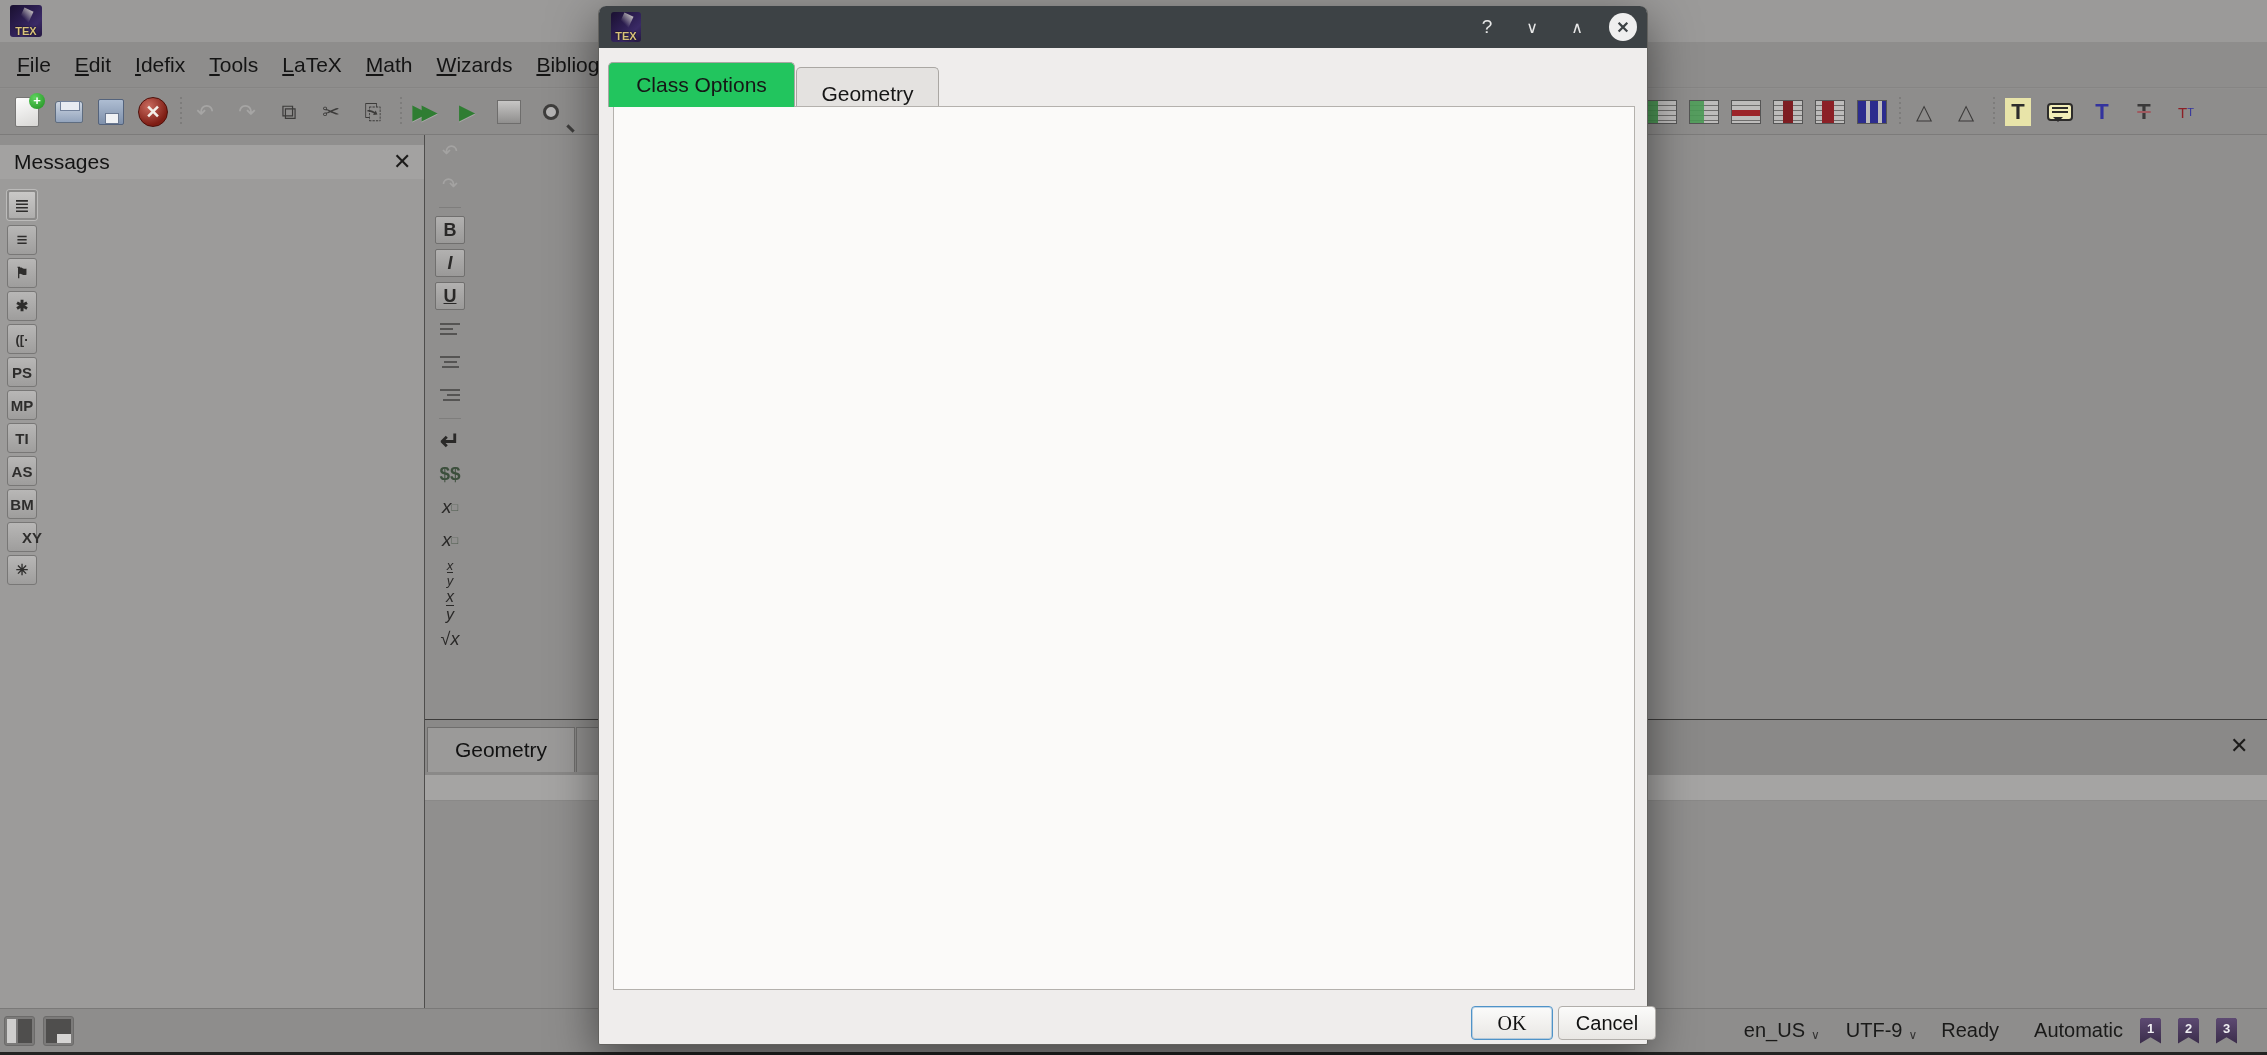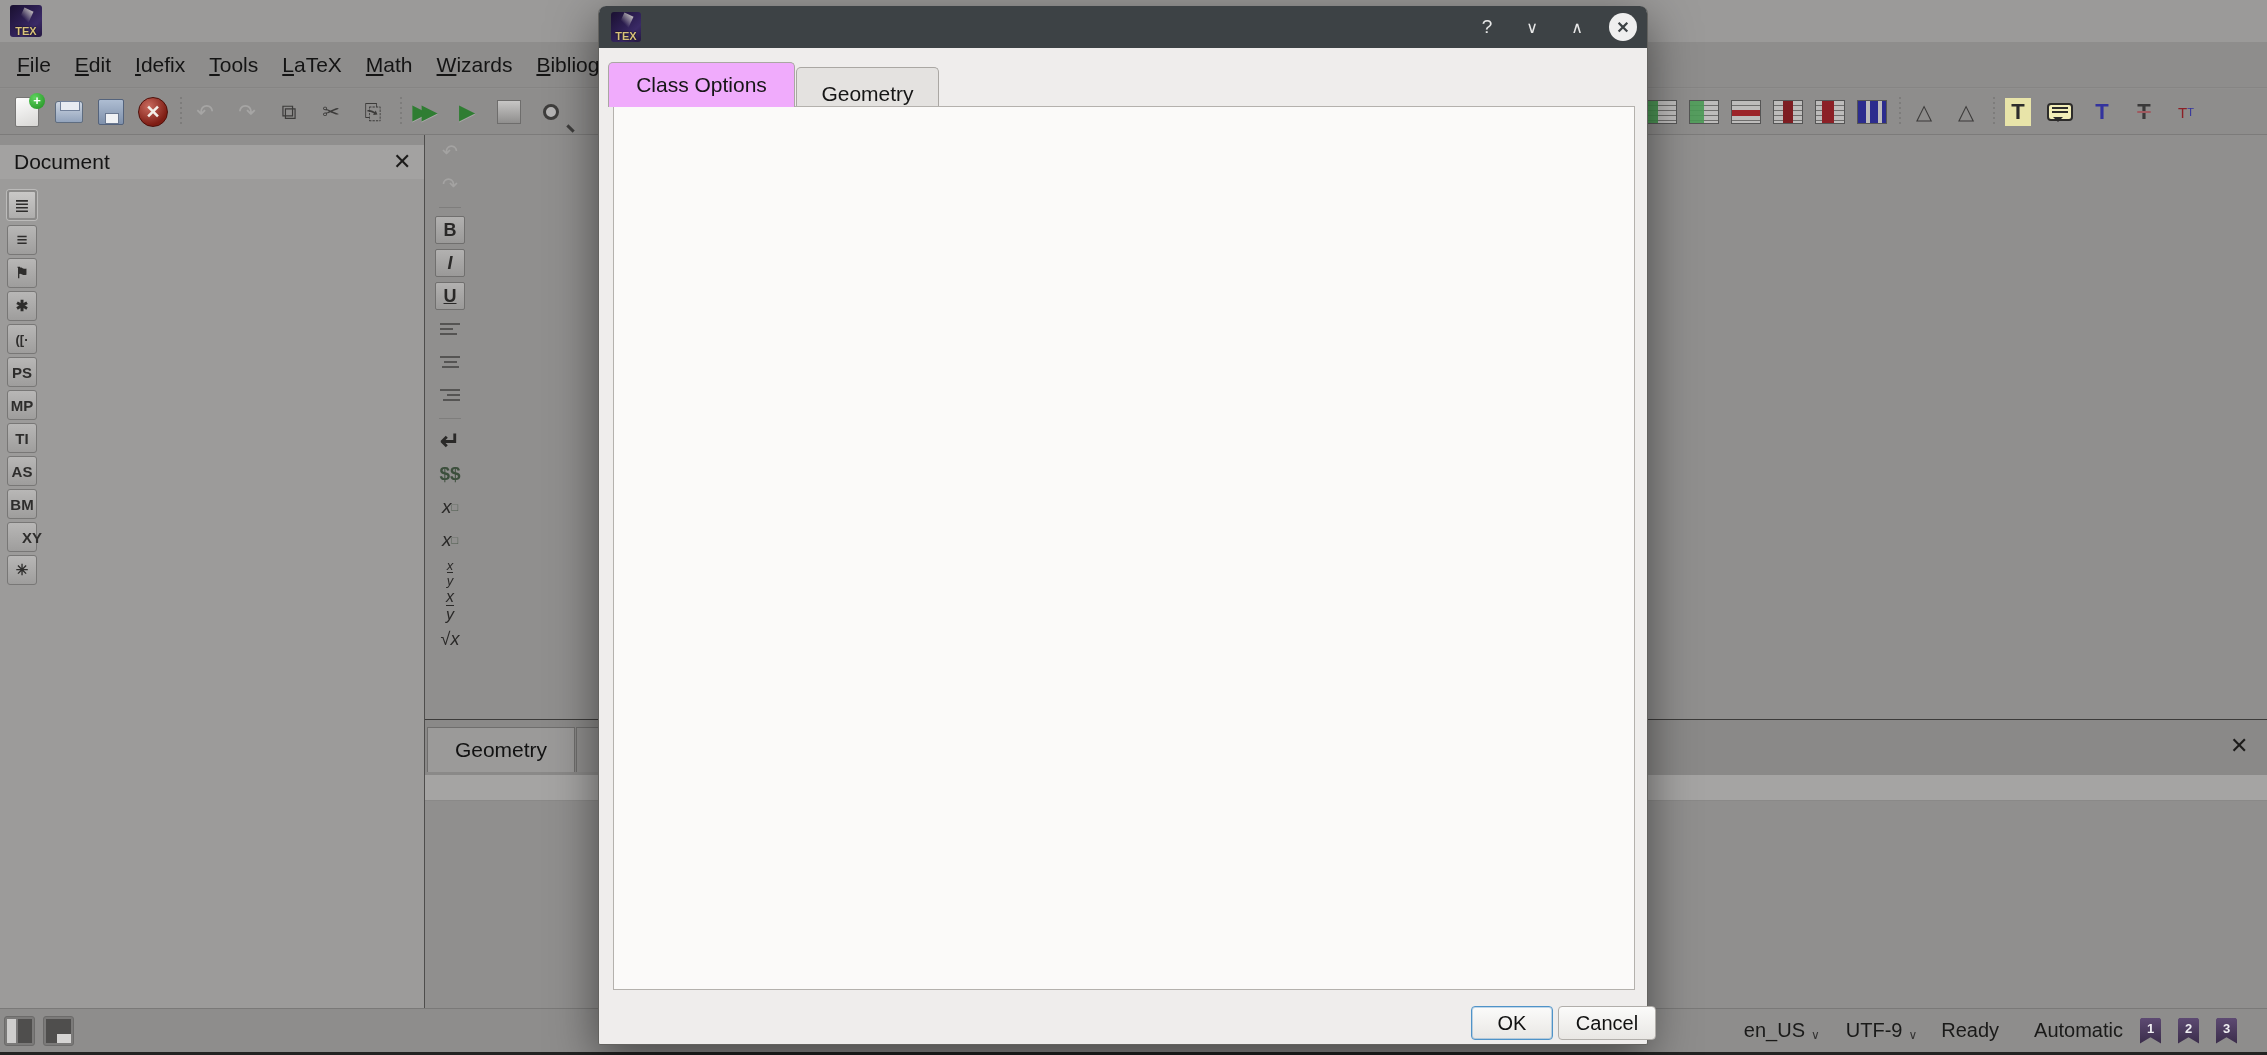--- a/index.html
+++ b/index.html
@@ -122,21 +122,21 @@
   .dlg-titlebar { left:0; top:0; width:100%; height:42px; background:#3d4245; border-radius:7px 7px 0 0;
     display:flex; align-items:center; }
   .dlg-title { position:absolute; left:0; width:100%; text-align:center; color:#f1f1f1; font-size:21px; }
   .dlg-tbtn { position:absolute; top:0; height:42px; width:36px; display:flex; align-items:center; justify-content:center;
     color:#e8e8e8; font-size:19px; }
   .dlg-close { position:absolute; top:7px; width:28px; height:28px; border-radius:50%; background:#efefef;
     color:#3d4245; font-size:16px; font-weight:bold; display:flex; align-items:center; justify-content:center; }
 
   .tab { position:absolute; background:#e4e2e0; border:1px solid #aaa7a3; border-bottom:none;
     border-radius:5px 5px 0 0; display:flex; align-items:center; justify-content:center; font-size:21px; color:#161616; }
-  .tab.active { background:#f0abfc; z-index:3; }
+  .tab.active { background:#22c55e; z-index:3; }
   .tab-panel { left:14px; top:100px; width:1022px; height:884px; background:#fbfaf9; border:1px solid #b4b1ad; z-index:2; }
 
   .flabel { position:absolute; left:28px; font-size:20px; color:#111; line-height:38px; }
   .combo { position:absolute; left:222px; width:747px; height:38px; border:1px solid #b1aeaa; border-radius:3px;
     background:linear-gradient(#fbfaf9,#eceae7); display:flex; align-items:center; }
   .cval { font-size:20px; padding-left:10px; color:#0e0e0e; flex:1; }
   .carrow { font-size:14px; color:#55534f; padding-right:13px; }
   .plusbtn { position:absolute; left:990px; width:34px; height:33px; border:1px solid #b3b0ac; border-radius:3px;
     background:linear-gradient(#fcfcfb,#ebe9e6); display:flex; align-items:center; justify-content:center; }
   .plusglyph { color:#23a126; font-size:20px; font-weight:bold; text-shadow:0 1px 1px rgba(0,60,0,.35); }
@@ -235,21 +235,21 @@
   <span class="tbi">
       <span class="icon-T T-blue">T</span>
     </span>
   <span class="tbi">
       <span class="icon-T T-strike">T</span>
     </span>
   <span class="tbi" style="font-size:15px; color:#8c2026;">T<sup style="color:#33339e; font-size:11px;">T</sup></span>
 </div>
 
 <div class="abs struct-head">
-  <span style="font-size:21px; margin-left:14px; color:#141414;">Document</span>
+  <span style="font-size:21px; margin-left:14px; color:#141414;">Messages</span>
   <span class="panel-x" style="position:absolute; left:393px;">✕</span>
 </div>
 <div class="abs struct-body"></div>
 
 <div class="abs side-tab sel" style="top:190px;">
     <span class="glyph-lines">≣</span>
   </div>
 <div class="abs side-tab" style="top:225px;">
     <span class="glyph-lines">≡</span>
   </div>
@@ -477,15 +477,15 @@
     <div class="opt">titlepage</div>
     <div class="opt">notitlepage</div>
     <div class="opt">openbib</div>
     <div class="opt">leqno</div>
     <div class="opt">fleqn</div>
   </div>
   <span class="plusbtn" style="top:712px;">
       <span class="plusglyph">✚</span>
     </span>
 
-  <button class="dlg-btn default" style="left:872px; width:82px;">OK</button>
+  <button class="dlg-btn default" style="left:872px; width:82px;font-family:Liberation Serif, serif;">OK</button>
   <button class="dlg-btn" style="left:959px; width:98px;">Cancel</button>
 </div>
 
 </body></html>

